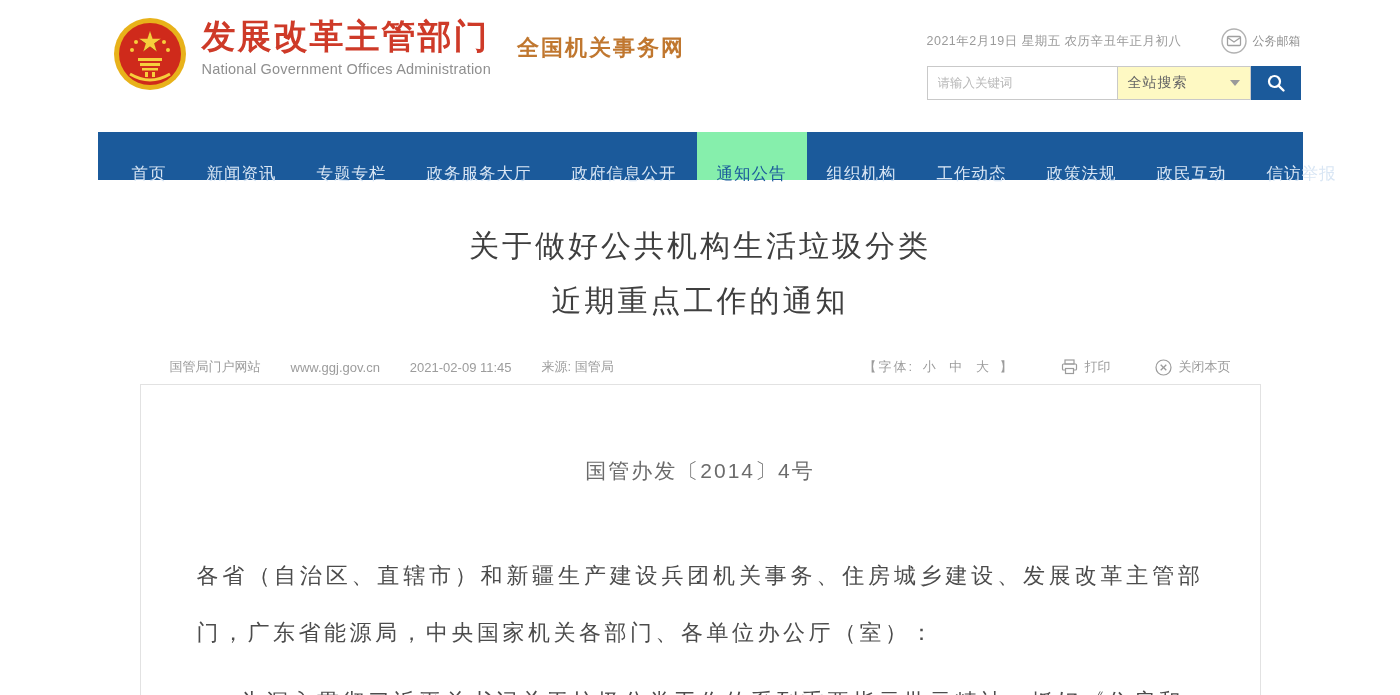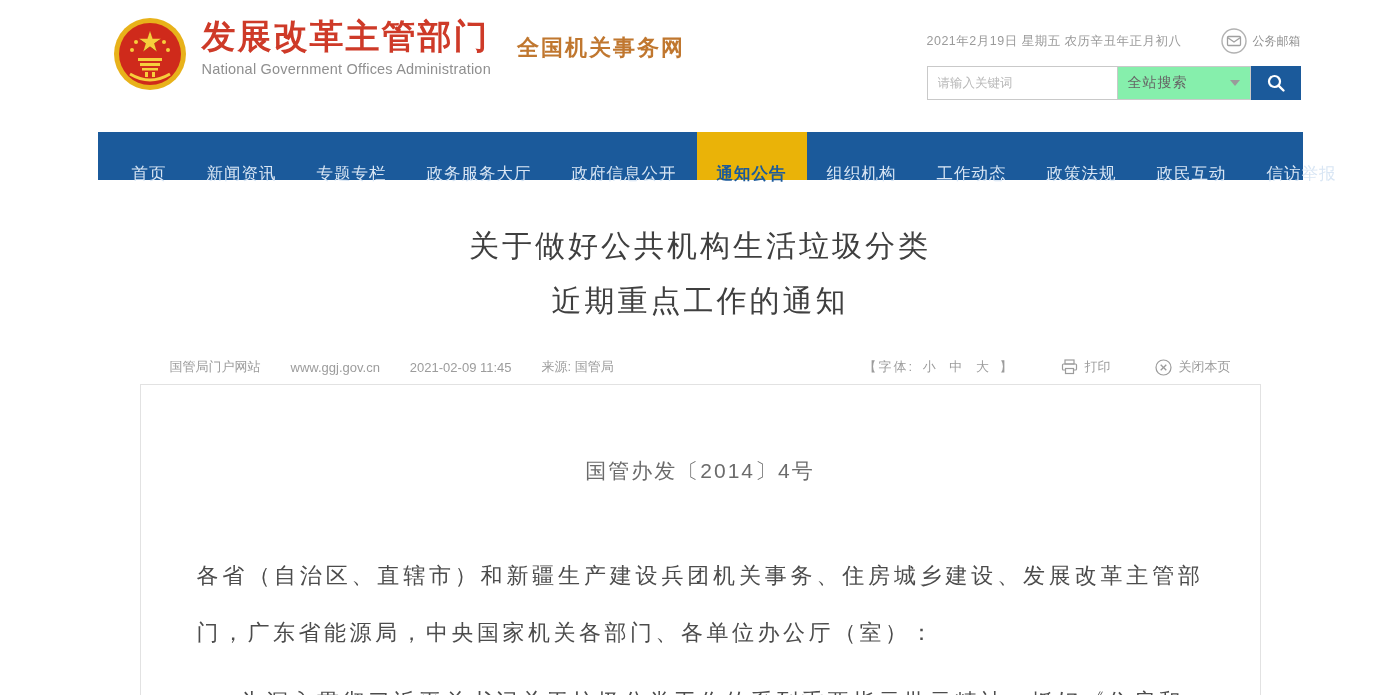--- a/index.html
+++ b/index.html
@@ -19,29 +19,29 @@
   .site-subtitle { font-size: 14.5px; color: #8f8f8f; margin-top: 5px; letter-spacing: 0.2px; }
   .site-badge { margin-left: 26px; margin-top: 17px; font-size: 22px; font-weight: bold; color: #c0772f; letter-spacing: 2px; }
   .header-right { margin-left: auto; width: 374px; margin-right: 2px; }
   .date-row { display: flex; align-items: center; margin-top: 12px; }
   .date-text { font-size: 12.5px; color: #9a9a9a; letter-spacing: 0.5px; }
   .mail-box { margin-left: auto; display: flex; align-items: center; cursor: pointer; }
   .mail-label { font-size: 12px; color: #8f8f8f; margin-left: 6px; }
   .search-row { display: flex; align-items: stretch; margin-top: 12px; height: 34px; }
   .search-input { flex: 1; border: 1px solid #c9c9c9; border-right: none; padding: 0 10px; font-size: 12.5px; color: #555; outline: none; }
   .search-input::placeholder { color: #b8b8b8; }
-  .search-scope { width: 112px; border: 1px solid #c9c9c9; display: flex; align-items: center; padding: 0 10px; cursor: pointer; background: #86efac; }
+  .search-scope { width: 112px; border: 1px solid #c9c9c9; display: flex; align-items: center; padding: 0 10px; cursor: pointer; background: #fef9c3; }
   .scope-label { font-size: 14px; color: #666; letter-spacing: 1px; }
   .chevron { margin-left: auto; width: 0; height: 0; border-left: 5px solid transparent; border-right: 5px solid transparent; border-top: 6px solid #9a9a9a; }
   .search-btn { width: 50px; border: none; background: #1b5a9b; display: flex; align-items: center; justify-content: center; cursor: pointer; }
 
   
   .nav { margin-top: 20px; height: 48px; background: #1b5a9b; display: flex; justify-content: space-between; padding: 0 14px; }
   .nav-item { line-height: 48px; padding: 17px 20px; font-size: 16.5px; color: #d9e6f4; letter-spacing: 1px; cursor: pointer; white-space: nowrap; }
-  .nav-item.active { background: #eab308; color: #1b5a9b; font-weight: bold; }
+  .nav-item.active { background: #86efac; color: #1b5a9b; font-weight: normal; }
 
   
   .article-title { margin-top: 38px; text-align: center; font-size: 30px; font-weight: 500; color: #3f3f3f; letter-spacing: 3px; line-height: 55px; }
   .meta-row { margin-top: 30px; display: flex; align-items: center; padding: 0 72px; font-size: 13px; color: #9c9c9c; }
   .meta-left { display: flex; align-items: center; gap: 30px; }
   .meta-right { margin-left: auto; display: flex; align-items: center; }
   .font-ctrl { letter-spacing: 2px; }
   .font-size-opt { cursor: pointer; margin: 0 3px; }
   .meta-action { display: flex; align-items: center; cursor: pointer; }
   .print-action { margin-left: 46px; }

